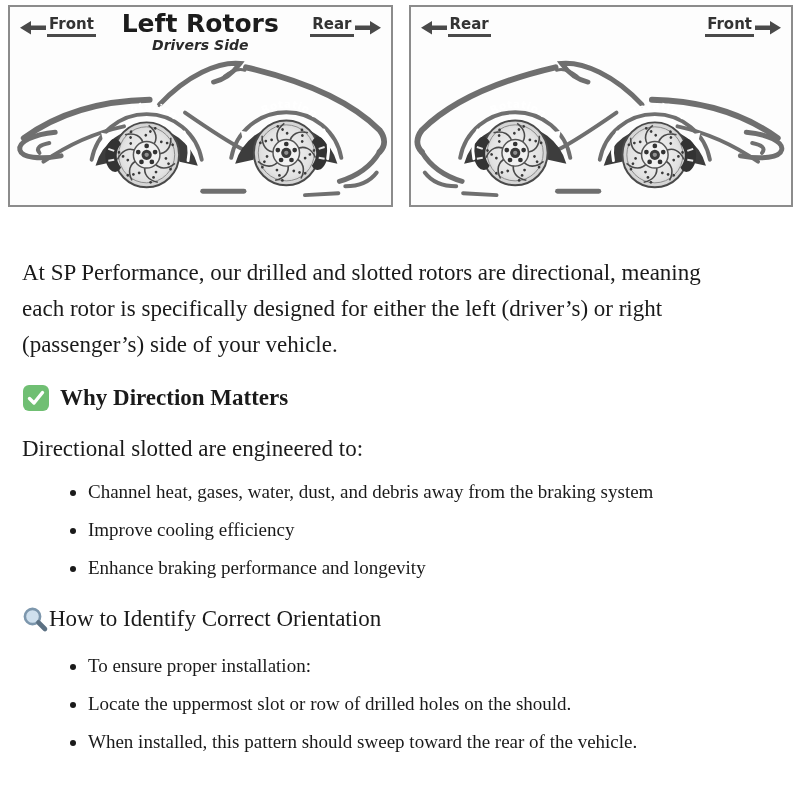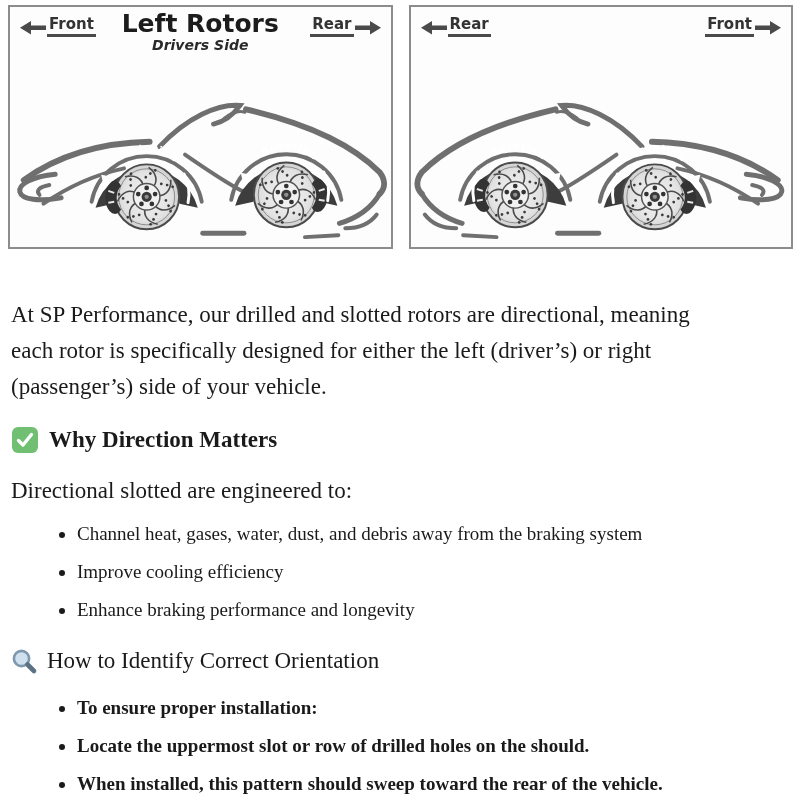--- a/index.html
+++ b/index.html
@@ -1,19 +1,19 @@
 <!DOCTYPE html>
 <html><head>
 <meta charset="utf-8">
 <style>
   html,body{margin:0;padding:0;width:800px;height:800px;overflow:hidden;background:#ffffff;}
   body{font-family:"Liberation Serif","DejaVu Serif",serif;color:#1a1a1a;}
 
   
-  .diagram{display:flex;gap:16px;margin:5px 7px 0 8px;height:244px;}
+  .diagram{display:flex;gap:16px;margin:5px 7px 0 8px;height:202px;}
   .panel{flex:1;border:2px solid #8c8c8c;background:#fdfdfd;position:relative;box-sizing:border-box;}
   .ph{position:relative;height:52px;}
   .flabel{position:absolute;top:8px;display:flex;align-items:flex-start;gap:1px;
           font-family:"DejaVu Sans","Liberation Sans",sans-serif;font-weight:bold;font-size:15px;color:#333;}
   .flabel .txt{border-bottom:3px solid #4a4a4a;padding:0 2px 1px 2px;}
   .flabel.left{left:10px;}
   .flabel.right{right:10px;}
   .arr{margin-top:6px;flex:0 0 auto;}
   .ttl{position:absolute;left:50%;top:4px;transform:translateX(-50%);text-align:center;white-space:nowrap;
        font-family:"DejaVu Sans","Liberation Sans",sans-serif;}
@@ -21,27 +21,27 @@
   .ttl .st{font-weight:bold;font-style:italic;font-size:14px;line-height:16px;color:#2a2a2a;}
   .car{position:absolute;left:0;right:0;bottom:2px;height:156px;width:100%;}
 
   .fender{fill:none;stroke:#6f6f6f;stroke-width:4;stroke-linecap:round;}
   .rotarrow-tail{fill:none;stroke:#ffffff;stroke-width:3;stroke-linecap:round;}
   .tparc{fill:none;stroke:none;}
   .rot-label{font-family:"DejaVu Sans","Liberation Sans",sans-serif;font-size:10.5px;font-weight:bold;
              fill:#ffffff;letter-spacing:0.6px;}
 
   
-  .article{padding:0 30px 0 11px;margin-top:48px;}
+  .article{padding:0 30px 0 22px;margin-top:48px;}
   .intro{margin:11px 0 0 0;font-size:23px;line-height:36px;max-width:726px;}
   .h1{margin:20px 0 0 0;display:flex;align-items:center;gap:10px;font-size:23px;font-weight:bold;line-height:30px;}
-  .h2{margin:17px 0 0 0;display:flex;align-items:center;gap:9px;font-size:23px;font-weight:normal;line-height:34px;}
+  .h2{margin:17px 0 0 0;display:flex;align-items:center;font-size:23px;font-weight:normal;line-height:34px;}
   .lead{margin:18px 0 0 0;font-size:23px;line-height:36px;}
   ul{margin:8px 0 0 0;padding:0 0 0 66px;}
-  .h2 + ul{margin-top:13px;font-weight:bold;}
+  .h2 + ul{margin-top:13px;}
   li{font-size:19px;line-height:34px;margin:4px 0;max-width:660px;}
   .icon{flex:0 0 auto;display:inline-flex;}
 </style>
 </head>
 <body>
 
 <svg width="0" height="0" style="position:absolute" aria-hidden="true">
   <defs>
     <radialGradient id="rg" cx="0.5" cy="0.5" r="0.5">
       <stop offset="0" stop-color="#f4f4f4"></stop>

